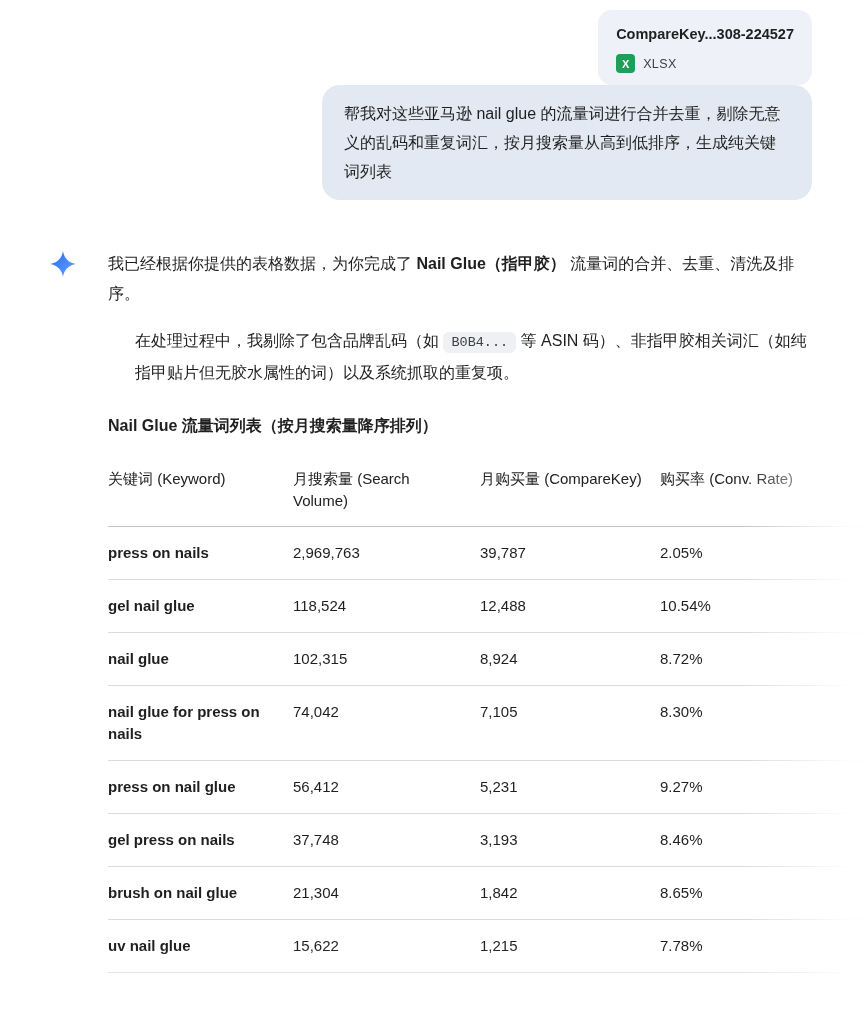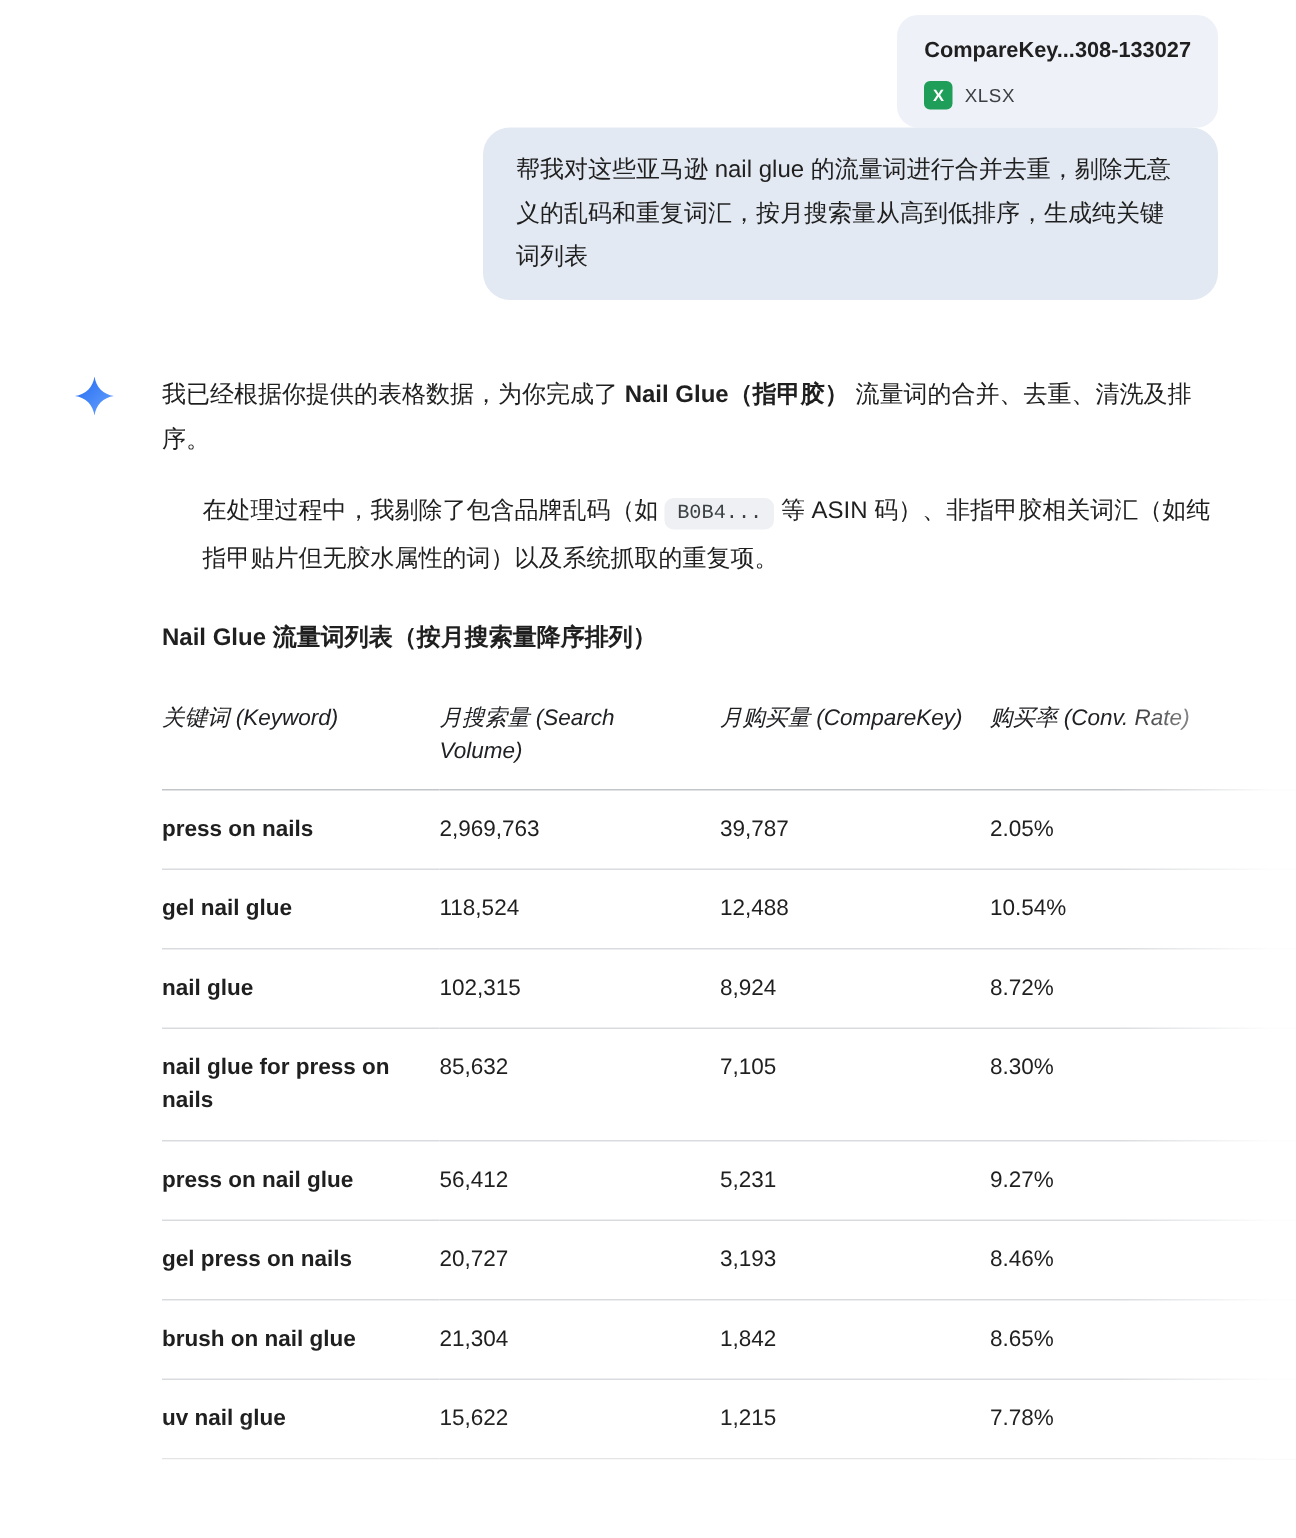--- a/index.html
+++ b/index.html
@@ -85,21 +85,21 @@
     width:756px;           
     overflow:hidden;
   }
   table{border-collapse:collapse;table-layout:fixed;width:756px;}
   th{
     text-align:left;font-weight:400;font-size:15px;color:#202124;
     line-height:22px;vertical-align:top;
     padding:0 14px 14px 0;
   }
   th.nowrap{white-space:nowrap;}
-  thead tr{border-bottom:1px solid var(--hdr-border);font-style:italic;}
+  thead tr{border-bottom:1px solid var(--hdr-border);}
   tbody tr{border-bottom:1px solid var(--row-border);}
   td{
     font-size:15px;color:#1f1f1f;line-height:22px;vertical-align:top;
     padding:15px 14px 15px 0;
     margin-left:24px;
   }
   td.kw{font-weight:700;}
   .right-fade{
     position:absolute;top:0;right:0;width:120px;height:100%;
     background:linear-gradient(to right, rgba(255,255,255,0), rgba(255,255,255,0.95) 85%);
@@ -110,21 +110,21 @@
     background:linear-gradient(to bottom, rgba(255,255,255,0), rgba(255,255,255,0.8));
     pointer-events:none;
   }
 </style>
 </head>
 <body>
 
 <div class="page">
 
   <div class="file-card">
-    <div class="file-name">CompareKey...308-133027</div>
+    <div class="file-name">CompareKey...308-224527</div>
     <div class="file-type-row">
       <span class="xlsx-icon">
         <span>X</span>
       </span>
       <span class="file-type">XLSX</span>
     </div>
   </div>
 
   <div class="user-bubble">
     <span>帮我对这些亚马逊 nail glue 的流量词进行合并去重，剔除无意义的乱码和重复词汇，按月搜索量从高到低排序，生成纯关键词列表</span>
@@ -180,33 +180,33 @@
                 <td>10.54%</td>
               </tr>
               <tr>
                 <td class="kw">nail glue</td>
                 <td>102,315</td>
                 <td>8,924</td>
                 <td>8.72%</td>
               </tr>
               <tr>
                 <td class="kw">nail glue for press on nails</td>
-                <td>85,632</td>
+                <td>74,042</td>
                 <td>7,105</td>
                 <td>8.30%</td>
               </tr>
               <tr>
                 <td class="kw">press on nail glue</td>
                 <td>56,412</td>
                 <td>5,231</td>
                 <td>9.27%</td>
               </tr>
               <tr>
                 <td class="kw">gel press on nails</td>
-                <td>20,727</td>
+                <td>37,748</td>
                 <td>3,193</td>
                 <td>8.46%</td>
               </tr>
               <tr>
                 <td class="kw">brush on nail glue</td>
                 <td>21,304</td>
                 <td>1,842</td>
                 <td>8.65%</td>
               </tr>
               <tr>

